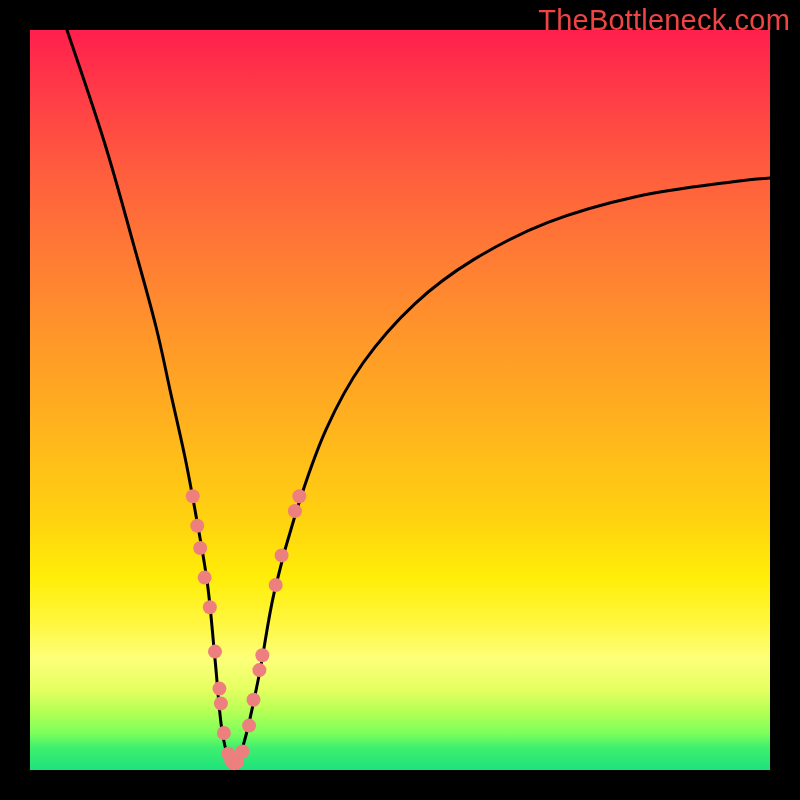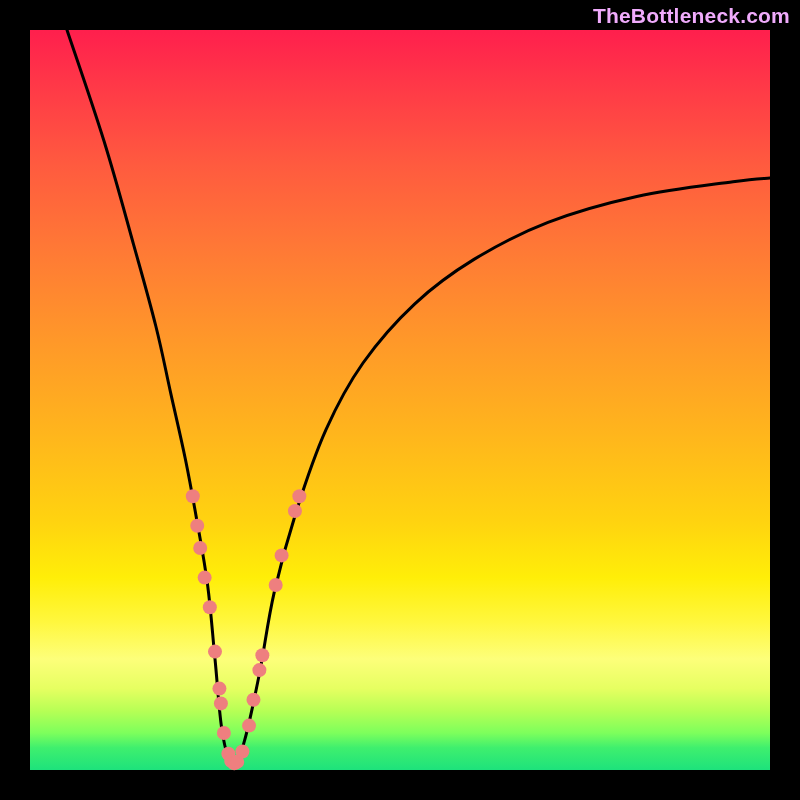--- a/index.html
+++ b/index.html
@@ -48,23 +48,23 @@
     left: 0;
     top: 0;
     width: 740px;
     height: 740px;
     overflow: visible;
   }
   .watermark {
     position: absolute;
     top: 4px;
     right: 10px;
-    color: #f0abfc;
-    font-size: 21px;
-    font-weight: 700;
+    color: #ef4444;
+    font-size: 29px;
+    font-weight: 400;
     letter-spacing: 0.2px;
     user-select: none;
   }
 </style>
 </head>
 <body>
 
 <div class="frame">
   <div class="plot-area">
     <svg viewBox="0 0 740 740">

